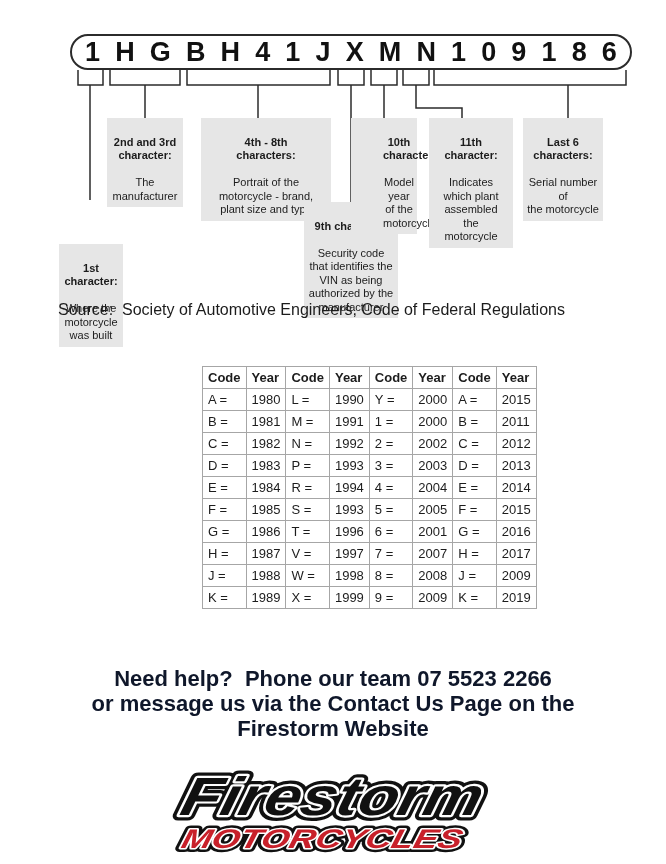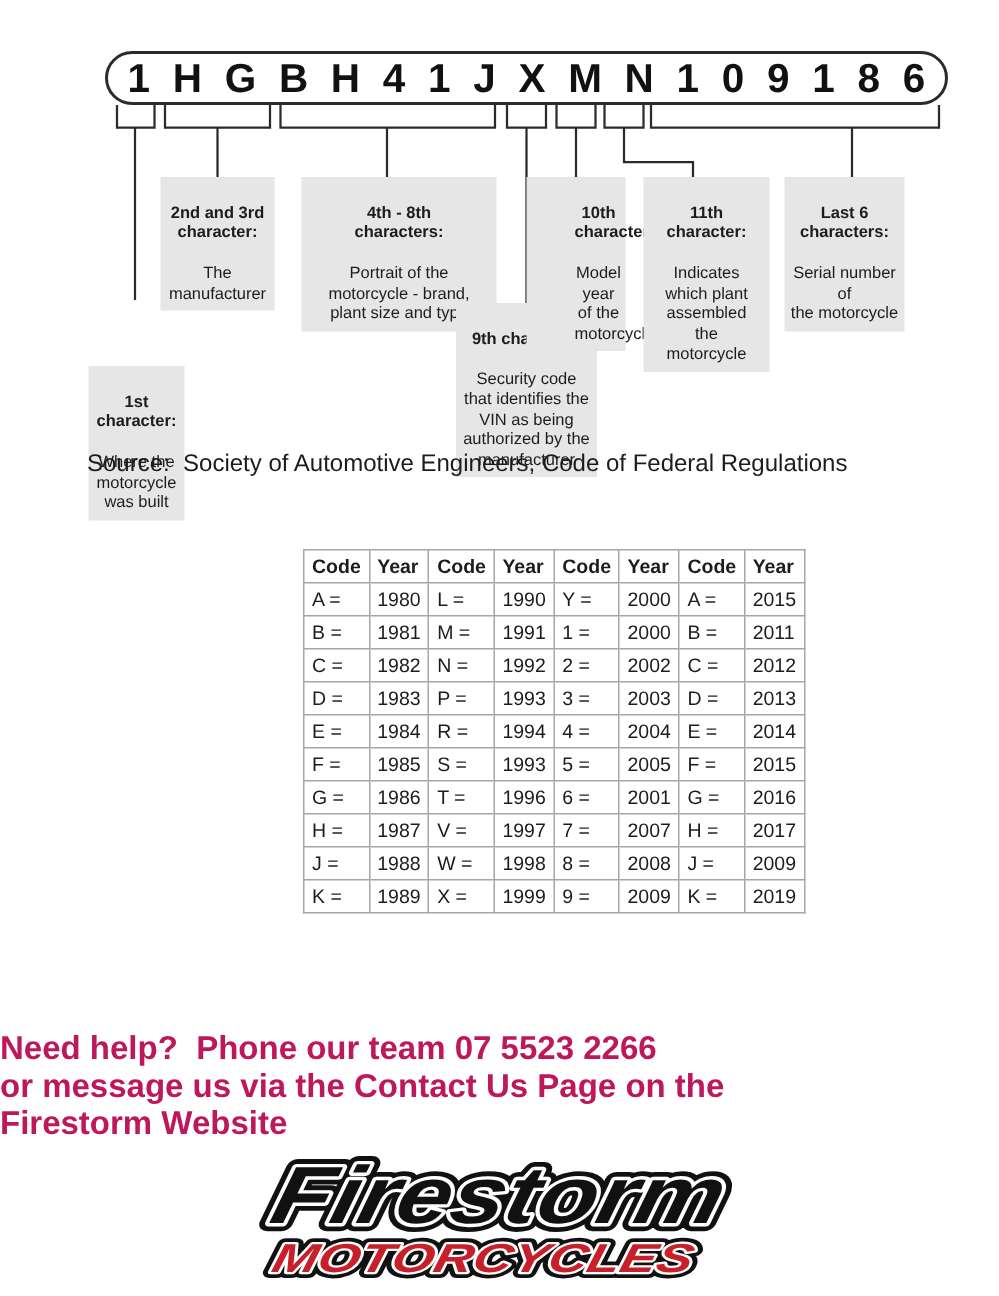--- a/index.html
+++ b/index.html
@@ -85,26 +85,27 @@
     padding: 3px 5px;
     text-align: left;
     white-space: nowrap;
   }
   table.year-table th { font-weight: bold; }
   table.year-table td.code { min-width: 30px; }
   table.year-table td.year { min-width: 28px; }
   
   .help {
     position: absolute;
-    left: 0; right: 0; top: 686px;
+    left: 0; right: 0; top: 666px;
+    text-align: center;
     font-weight: bold;
     font-size: 22px;
     line-height: 25px;
     white-space: pre-wrap;
-    color: #be185d;
+    color: #0f172a;
   }
   
   .logo-wrap {
     position: absolute;
     left: 138px; top: 768px;
     width: 390px; height: 94px;
   }
 </style>
 </head>
 <body>

